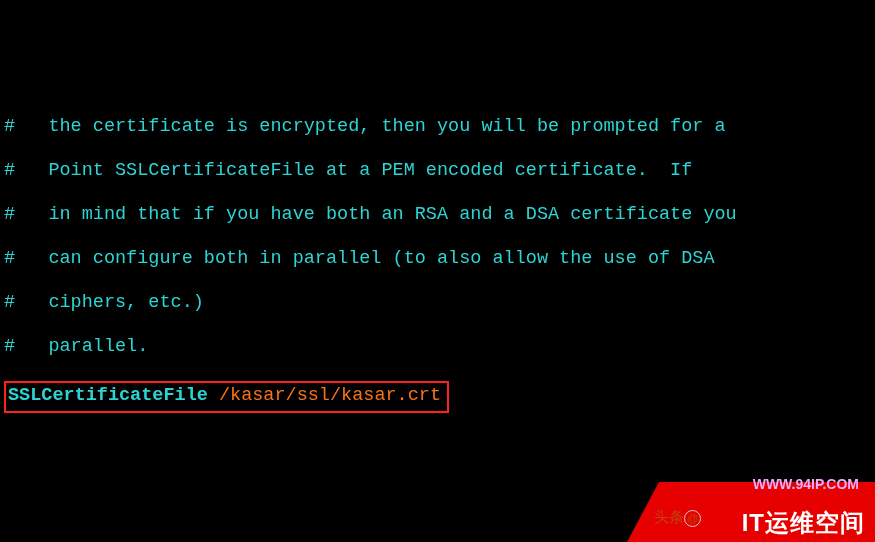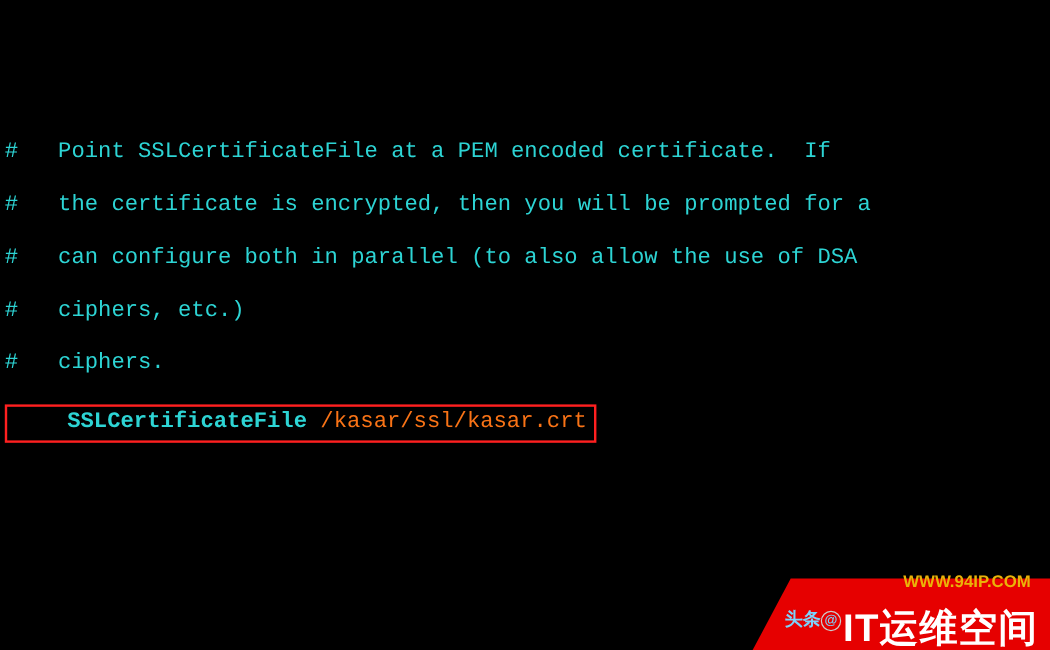--- a/index.html
+++ b/index.html
@@ -10,21 +10,21 @@
       line-height: 22px;
       padding: 6px 4px;
       width: 875px;
       height: 542px;
       overflow: hidden;
       position: relative;
       white-space: pre;
     }
     .comment { color: #2dd4d4; }
     .bold { font-weight: bold; }
-    .directive { color: #2dd4d4; margin-left: 48px; }
+    .directive { color: #2dd4d4; }
     .path { color: #f97316; }
     .highlight-box {
       border: 2.5px solid #ff2020;
       display: inline-block;
       padding: 0 6px 2px 2px;
       margin-top: 1px;
       margin-bottom: 1px;
       line-height: 26px;
     }
     .line { height: 22px; }
@@ -40,68 +40,68 @@
       right: -40px;
       width: 280px;
       height: 90px;
       background: #e60000;
       transform: skewX(-28deg);
     }
     .watermark-url {
       position: absolute;
       bottom: 47px;
       right: 16px;
-      color: #eab308;
+      color: #f0abfc;
       font-family: Arial, sans-serif;
       font-size: 14px;
       font-weight: bold;
       text-align: center;
     }
     .watermark-brand {
       position: absolute;
       bottom: 8px;
       right: 10px;
       color: #ffffff;
       font-family: 'Microsoft YaHei', Arial, sans-serif;
-      font-size: 32px;
+      font-size: 24px;
       font-weight: bold;
       letter-spacing: 1px;
     }
     .watermark-toutiao {
       position: absolute;
       bottom: 14px;
       right: 174px;
-      color: #7dd3fc;
+      color: #c2410c;
       font-family: 'Microsoft YaHei', Arial, sans-serif;
       font-size: 15px;
-      font-weight: bold;
     }
     .toutiao-circle {
       display: inline-block;
       width: 17px;
       height: 17px;
       border: 1.5px solid #cccccc;
       border-radius: 50%;
       text-align: center;
       line-height: 15px;
       font-size: 11px;
       vertical-align: middle;
     }
   </style>
 </head>
 <body>
 
 
 
 <div>
+<div class="line comment">#   the certificate is encrypted, then you will be prompted for a</div>
 <div class="line comment">#   Point SSLCertificateFile at a PEM encoded certificate.  If</div>
-<div class="line comment">#   the certificate is encrypted, then you will be prompted for a</div>
+<div class="line comment">#   in mind that if you have both an RSA and a DSA certificate you</div>
 <div class="line comment">#   can configure both in parallel (to also allow the use of DSA</div>
 <div class="line comment">#   ciphers, etc.)</div>
-<div class="line comment">#   ciphers.</div>
+<div class="line comment">#   parallel.</div>
 <div class="highlight-box"><span class="directive bold">SSLCertificateFile</span> <span class="path">/kasar/ssl/kasar.crt</span></div>
 
 
 
 
 
 
 
 
 

